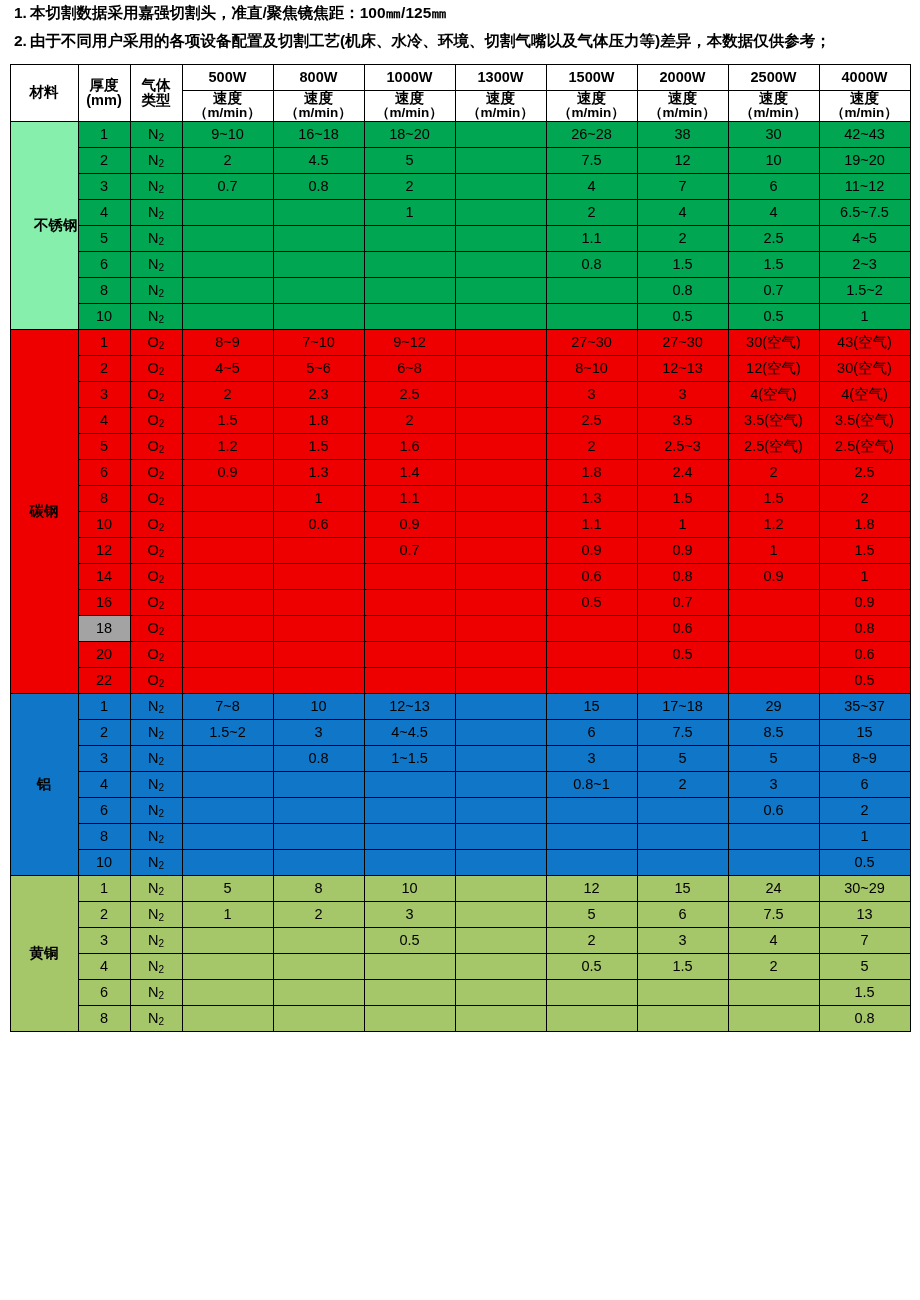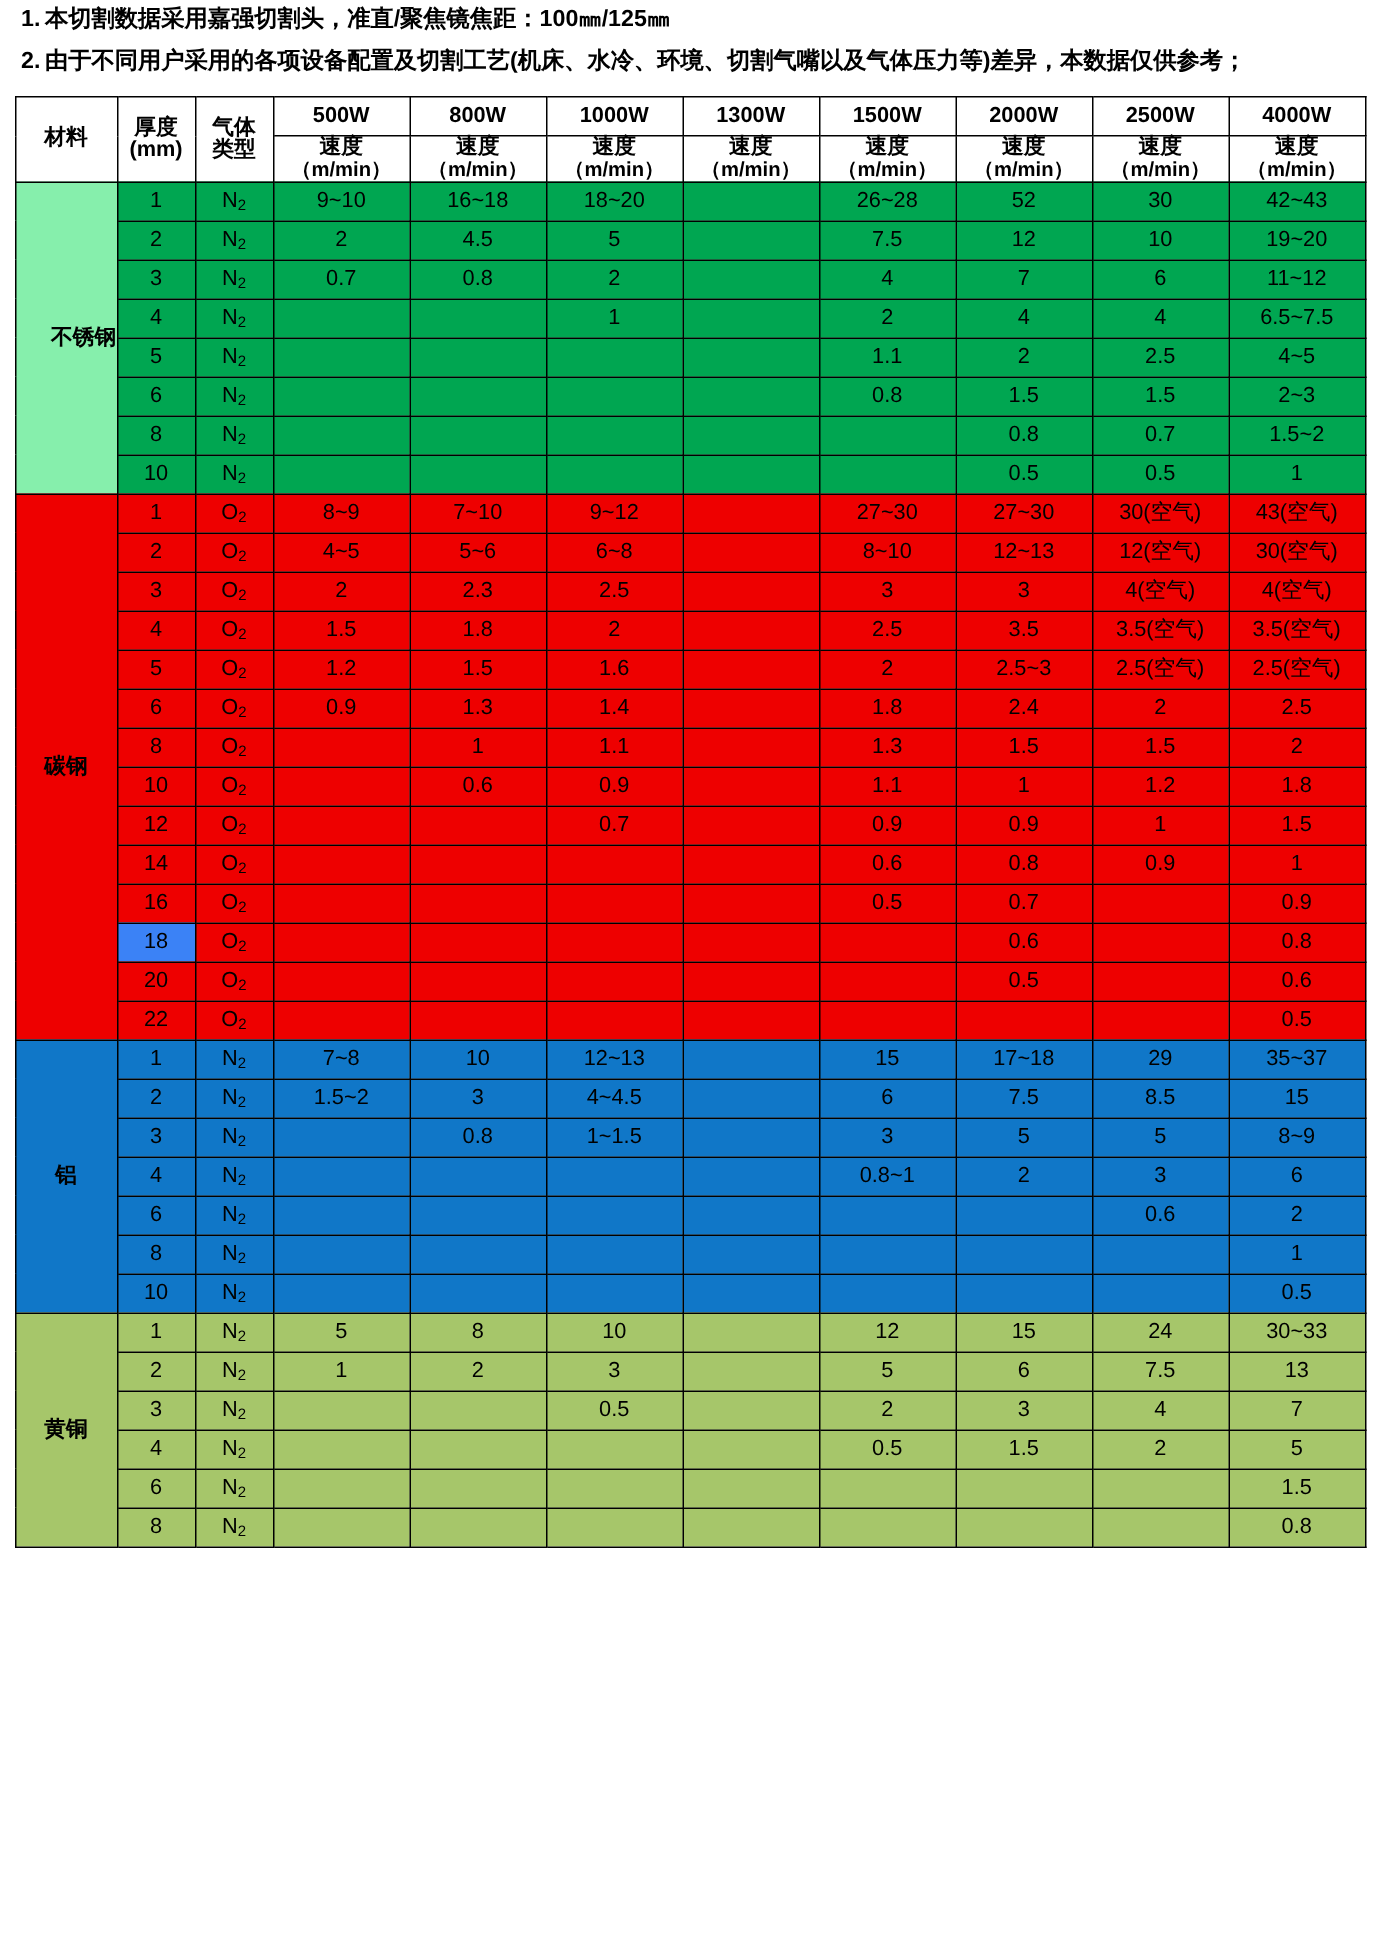--- a/index.html
+++ b/index.html
@@ -195,21 +195,21 @@
     <tbody id="table-body">
         <tr class="row-ss">
           <td rowspan="8" class="mat-cell" style="background: #86efac; text-align: right;">不锈钢</td>
           <td style="background: rgb(0, 166, 81);">1</td>
           <td class="gas" style="background: rgb(0, 166, 81);">N<sub>2</sub></td>
           <td style="background: rgb(0, 166, 81);">9~10</td>
           <td style="background: rgb(0, 166, 81);">16~18</td>
           <td style="background: rgb(0, 166, 81);">18~20</td>
           <td style="background: rgb(0, 166, 81);"></td>
           <td style="background: rgb(0, 166, 81);">26~28</td>
-          <td style="background: rgb(0, 166, 81);">52</td>
+          <td style="background: rgb(0, 166, 81);">38</td>
           <td style="background: rgb(0, 166, 81);">30</td>
           <td style="background: rgb(0, 166, 81);">42~43</td>
         </tr>
         <tr class="row-ss">
           <td style="background: rgb(0, 166, 81);">2</td>
           <td class="gas" style="background: rgb(0, 166, 81);">N<sub>2</sub></td>
           <td style="background: rgb(0, 166, 81);">2</td>
           <td style="background: rgb(0, 166, 81); margin-left: 12px;">4.5</td>
           <td style="background: rgb(0, 166, 81);">5</td>
           <td style="background: rgb(0, 166, 81);"></td>
@@ -417,21 +417,21 @@
           <td style="background: rgb(238, 0, 0);"></td>
           <td style="background: rgb(238, 0, 0);"></td>
           <td style="background: rgb(238, 0, 0);"></td>
           <td style="background: rgb(238, 0, 0);"></td>
           <td style="background: rgb(238, 0, 0);">0.5</td>
           <td style="background: rgb(238, 0, 0);">0.7</td>
           <td style="background: rgb(238, 0, 0);"></td>
           <td style="background: rgb(238, 0, 0);">0.9</td>
         </tr>
         <tr class="row-cs">
-          <td style="background: #3b82f6;">18</td>
+          <td style="background: #a3a3a3;">18</td>
           <td class="gas" style="background: rgb(238, 0, 0);">O<sub>2</sub></td>
           <td style="background: rgb(238, 0, 0);"></td>
           <td style="background: rgb(238, 0, 0);"></td>
           <td style="background: rgb(238, 0, 0);"></td>
           <td style="background: rgb(238, 0, 0);"></td>
           <td style="background: rgb(238, 0, 0);"></td>
           <td style="background: rgb(238, 0, 0);">0.6</td>
           <td style="background: rgb(238, 0, 0);"></td>
           <td style="background: rgb(238, 0, 0);">0.8</td>
         </tr>
@@ -548,21 +548,21 @@
           <td rowspan="6" class="mat-cell" style="background: rgb(166, 198, 106);">黄铜</td>
           <td style="background: rgb(166, 198, 106);">1</td>
           <td class="gas" style="background: rgb(166, 198, 106);">N<sub>2</sub></td>
           <td style="background: rgb(166, 198, 106);">5</td>
           <td style="background: rgb(166, 198, 106);">8</td>
           <td style="background: rgb(166, 198, 106);">10</td>
           <td style="background: rgb(166, 198, 106);"></td>
           <td style="background: rgb(166, 198, 106);">12</td>
           <td style="background: rgb(166, 198, 106);">15</td>
           <td style="background: rgb(166, 198, 106);">24</td>
-          <td style="background: rgb(166, 198, 106);">30~33</td>
+          <td style="background: rgb(166, 198, 106);">30~29</td>
         </tr>
         <tr class="row-br">
           <td style="background: rgb(166, 198, 106);">2</td>
           <td class="gas" style="background: rgb(166, 198, 106);">N<sub>2</sub></td>
           <td style="background: rgb(166, 198, 106);">1</td>
           <td style="background: rgb(166, 198, 106);">2</td>
           <td style="background: rgb(166, 198, 106);">3</td>
           <td style="background: rgb(166, 198, 106);"></td>
           <td style="background: rgb(166, 198, 106);">5</td>
           <td style="background: rgb(166, 198, 106);">6</td>

